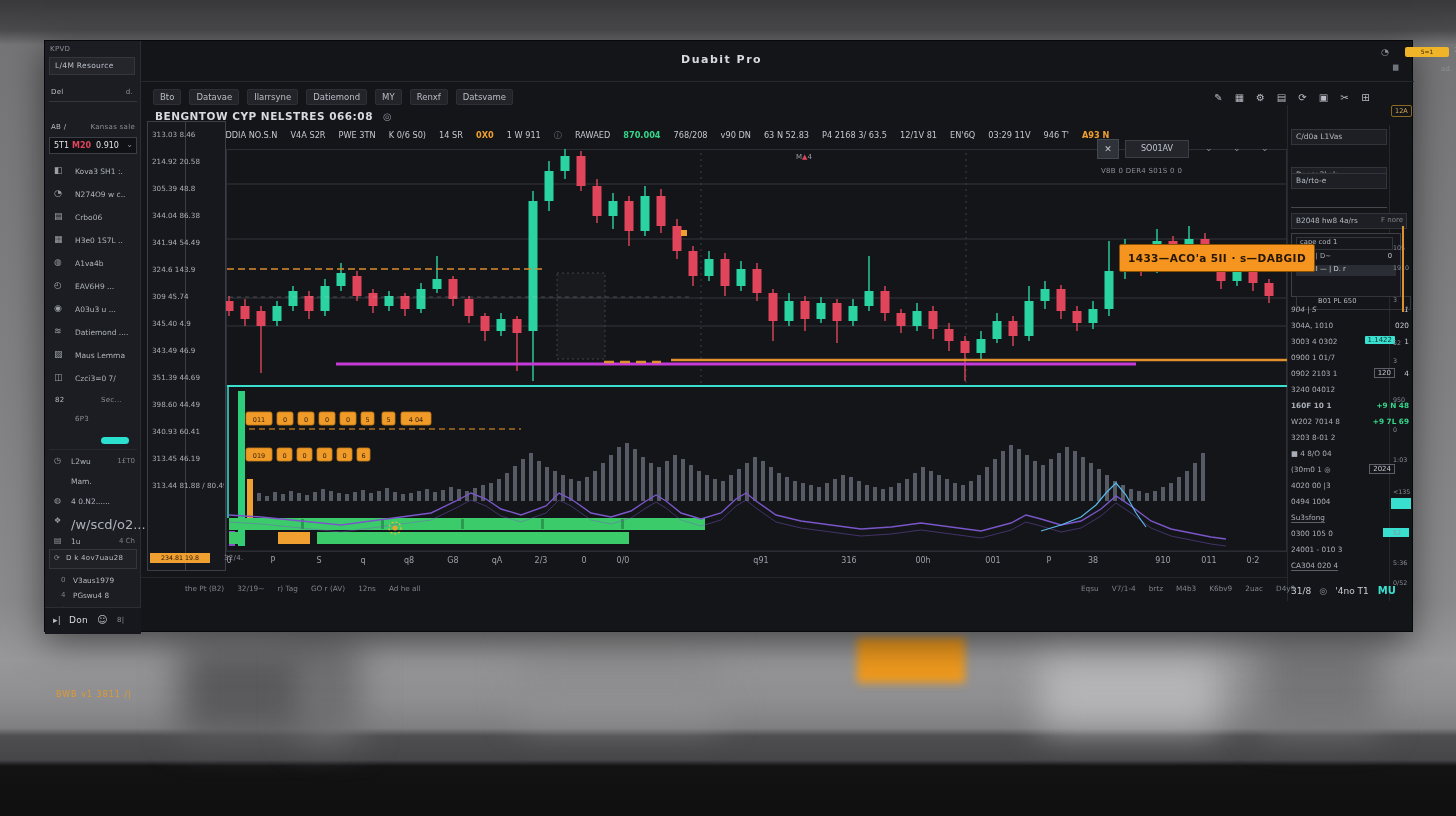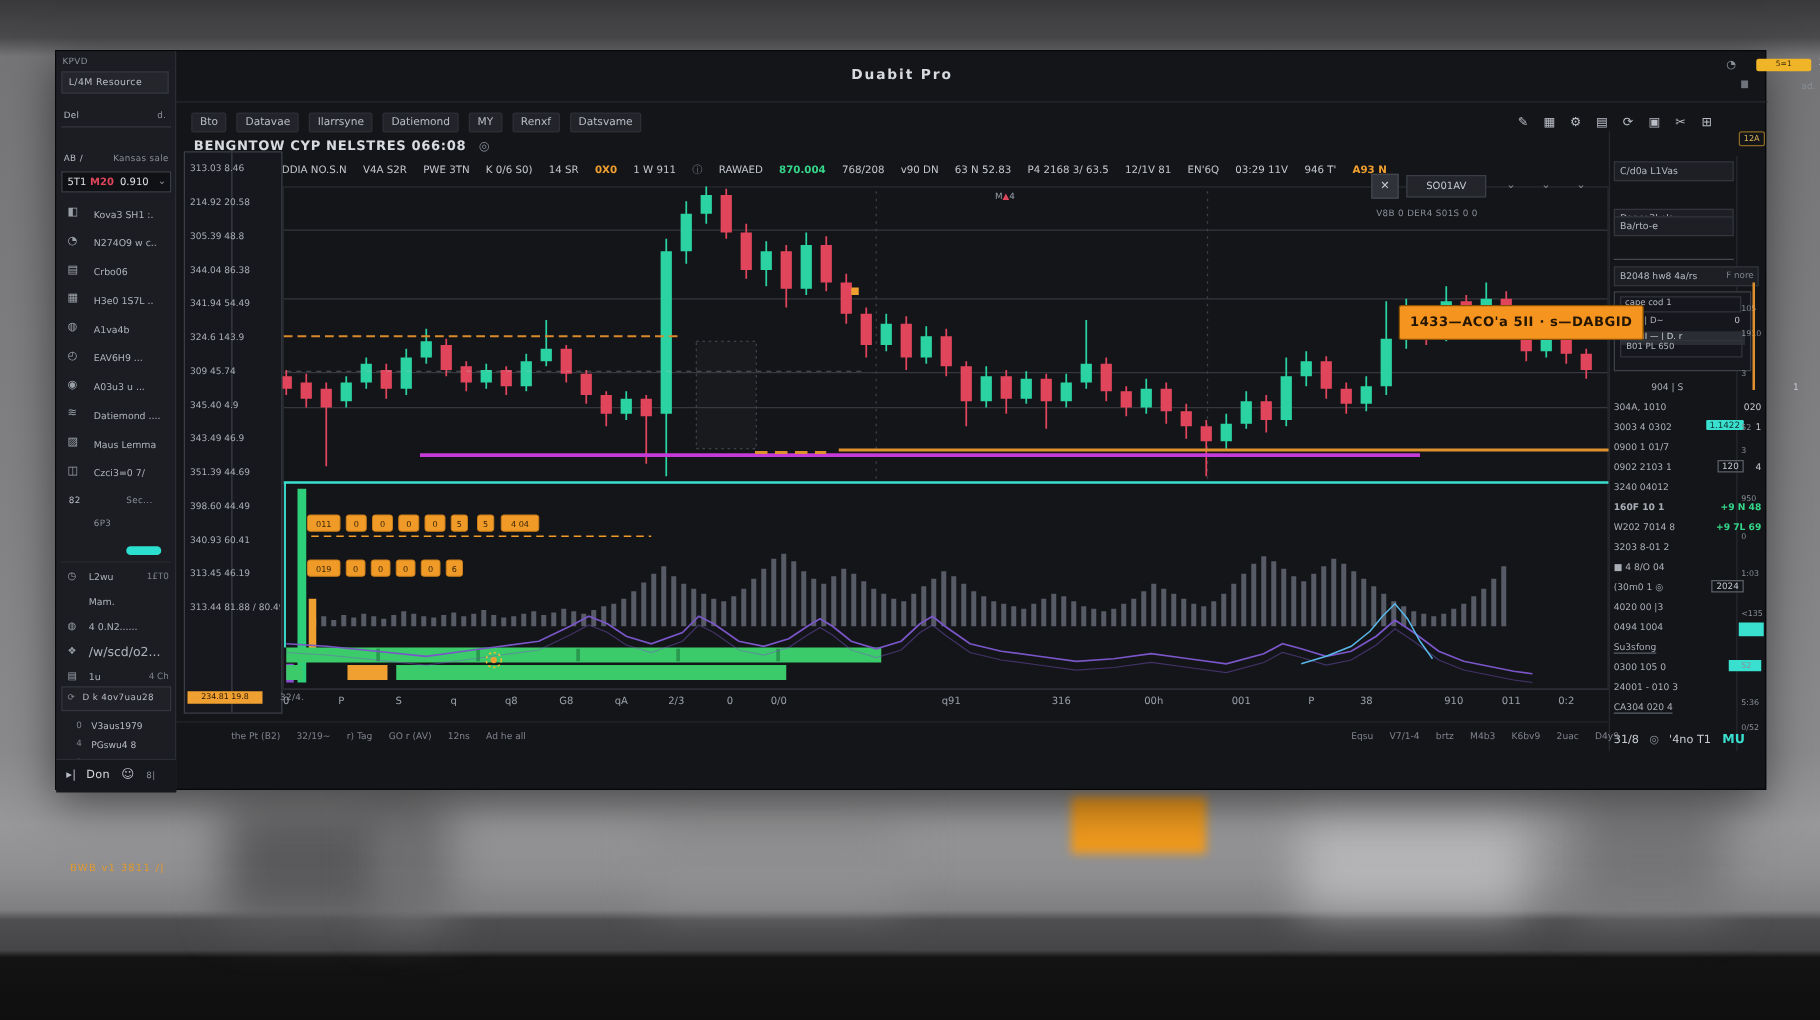--- a/index.html
+++ b/index.html
@@ -136,21 +136,21 @@
           </div>
           <div style="position: absolute; left: 0px; top: 432px; width: 96px; height: 18px;">
             <span style="position: absolute; left: 26px; top: 4px; font-size: 7.5px; color: rgb(174, 179, 187); white-space: nowrap;">Mam.</span>
           </div>
           <div style="position: absolute; left: 0px; top: 452px; width: 96px; height: 18px;">
             <span style="position: absolute; left: 9px; top: 3px; font-size: 8px; color: rgb(154, 160, 168);">◍</span>
             <span style="position: absolute; left: 26px; top: 4px; font-size: 7.5px; color: rgb(174, 179, 187); white-space: nowrap;">4 0.N2......</span>
           </div>
           <div style="position: absolute; left: 0px; top: 472px; width: 96px; height: 18px;">
             <span style="position: absolute; left: 9px; top: 3px; font-size: 8px; color: rgb(154, 160, 168);">❖</span>
-            <span style="position: absolute; left: 26px; top: 4px; font-size: 10px; color: rgb(174, 179, 187); white-space: nowrap;">/w/scd/o2...</span>
+            <span style="position: absolute; left: 26px; top: 4px; font-size: 13px; color: rgb(174, 179, 187); white-space: nowrap;">/w/scd/o2...</span>
           </div>
           <div style="position: absolute; left: 0px; top: 492px; width: 96px; height: 18px;">
             <span style="position: absolute; left: 9px; top: 3px; font-size: 8px; color: rgb(154, 160, 168);">▤</span>
             <span style="position: absolute; left: 26px; top: 4px; font-size: 7.5px; color: rgb(174, 179, 187); white-space: nowrap;">1u</span>
             <span style="position: absolute; right: 6px; top: 4px; font-size: 7px; color: rgb(125, 130, 139);">4 Ch</span>
           </div>
         </div>
       <div class="abs" style="left:4px;top:508px;width:88px;height:20px;border:1px solid #33363d;box-sizing:border-box;background:#1f2127;">
         <span class="abs txt tiny dim" style="left:4px;top:4px;">⟳</span>
         <span class="abs txt tiny" style="left:16px;top:4px;">D k 4ov7uau28</span>
@@ -606,23 +606,23 @@
         <div class="rp-boxrow" style="top: 132px;">Ba/rto-e</div>
         <div style="position: absolute; left: 1246px; top: 158px; width: 96px; height: 8px; border-bottom: 1px solid rgb(68, 72, 79);"></div>
         <div style="position: absolute; left: 1246px; top: 172px; width: 116px; height: 16px; border: 1px solid rgb(50, 53, 60); background: rgb(29, 31, 37); box-sizing: border-box;">
           <span style="position: absolute; left: 4px; top: 2px; font-size: 7.3px; color: rgb(180, 185, 192); white-space: nowrap;">B2048 hw8 4a/rs</span>
           <span style="position: absolute; right: 3px; top: 2px; font-size: 7px; color: rgb(125, 130, 139);">F nore</span>
         </div>
         <div style="position: absolute; left: 1246px; top: 192px; width: 110px; height: 64px; border: 1px solid rgb(60, 64, 71); box-sizing: border-box; background: rgb(22, 23, 28);">
           <div style="position: absolute; left: 4px; top: 3px; width: 92px; height: 11px; border: 1px solid rgb(50, 53, 60); font-size: 6.8px; color: rgb(180, 185, 192); padding-left: 3px;">cape cod 1</div>
           <div style="position: absolute; left: 4px; top: 18px; width: 100px; height: 11px; font-size: 6.8px; color: rgb(169, 174, 182);">4101 | D~<span style="position: absolute; right: 4px; top: 0px; font-size: 6.8px; color: rgb(195, 199, 206);">0</span></div>
           <div style="position: absolute; left: 4px; top: 31px; width: 100px; height: 11px; background: rgb(42, 45, 52); font-size: 6.8px; color: rgb(207, 211, 218); padding-left: 3px; box-sizing: border-box;">— MII — | D. r</div>
-          <div style="position: absolute; left: 4px; top: 38px; width: 92px; height: 12px; border: 1px solid rgb(50, 53, 60); font-size: 6.8px; color: rgb(180, 185, 192); padding-left: 4px;">B01 PL 650</div>
-        </div>
-        <div style="position: absolute; left: 1276px; top: 262px; width: 118px; height: 14px;">
+          <div style="position: absolute; left: 4px; top: 62px; width: 92px; height: 12px; border: 1px solid rgb(50, 53, 60); font-size: 6.8px; color: rgb(180, 185, 192); padding-left: 21px;">B01 PL 650</div>
+        </div>
+        <div style="position: absolute; left: 1246px; top: 262px; width: 118px; height: 14px; font-style: italic;">
           <span style="position: absolute; left: 0px; top: 2px; font-size: 7.3px; color: rgb(169, 174, 182); white-space: nowrap;">904 | S</span>
           <span style="position: absolute; right: 0px; top: 2px; font-size: 7.3px; color: rgb(195, 199, 206);">1</span>
         </div>
         <div style="position: absolute; left: 1246px; top: 278px; width: 118px; height: 14px;">
           <span style="position: absolute; left: 0px; top: 2px; font-size: 7.3px; color: rgb(169, 174, 182); white-space: nowrap;">304A, 1010</span>
           <span style="position: absolute; right: 0px; top: 2px; font-size: 7.3px; color: rgb(195, 199, 206);">020</span>
         </div>
         <div style="position: absolute; left: 1246px; top: 294px; width: 118px; height: 14px;">
           <span style="position: absolute; left: 0px; top: 2px; font-size: 7.3px; color: rgb(169, 174, 182); white-space: nowrap;">3003 4 0302</span>
           <span class="chip-cyan" style="position: absolute; right: 14px; top: 1px;">1.1422</span>

